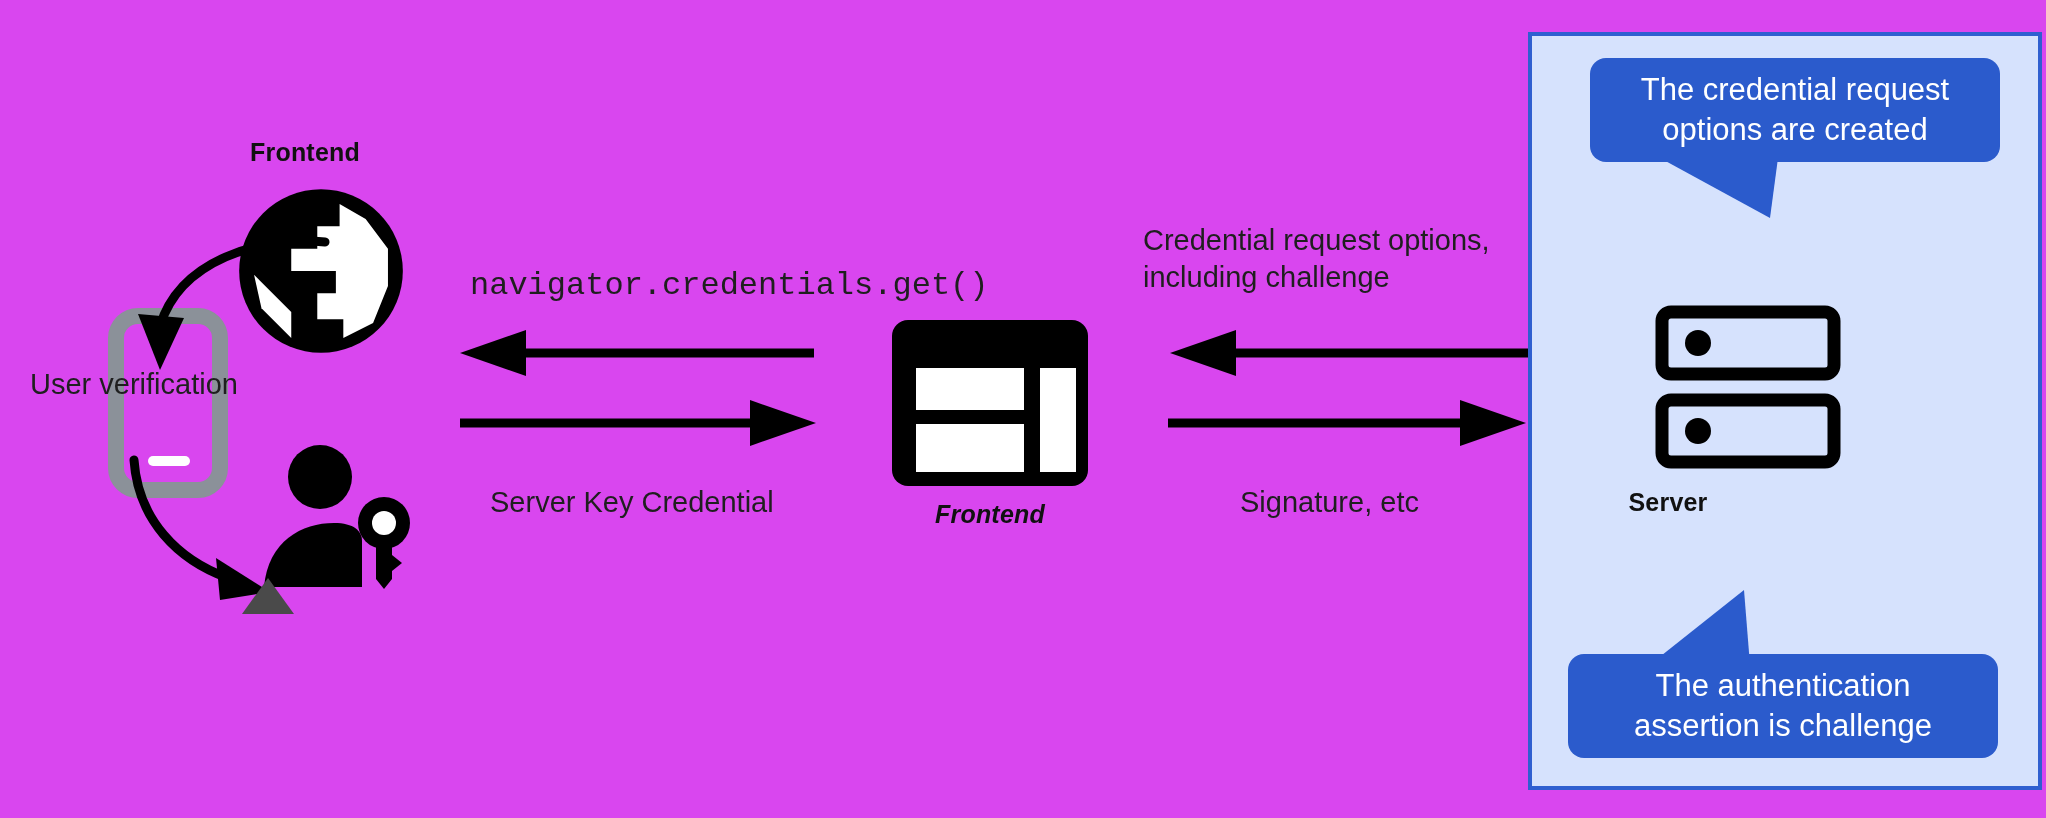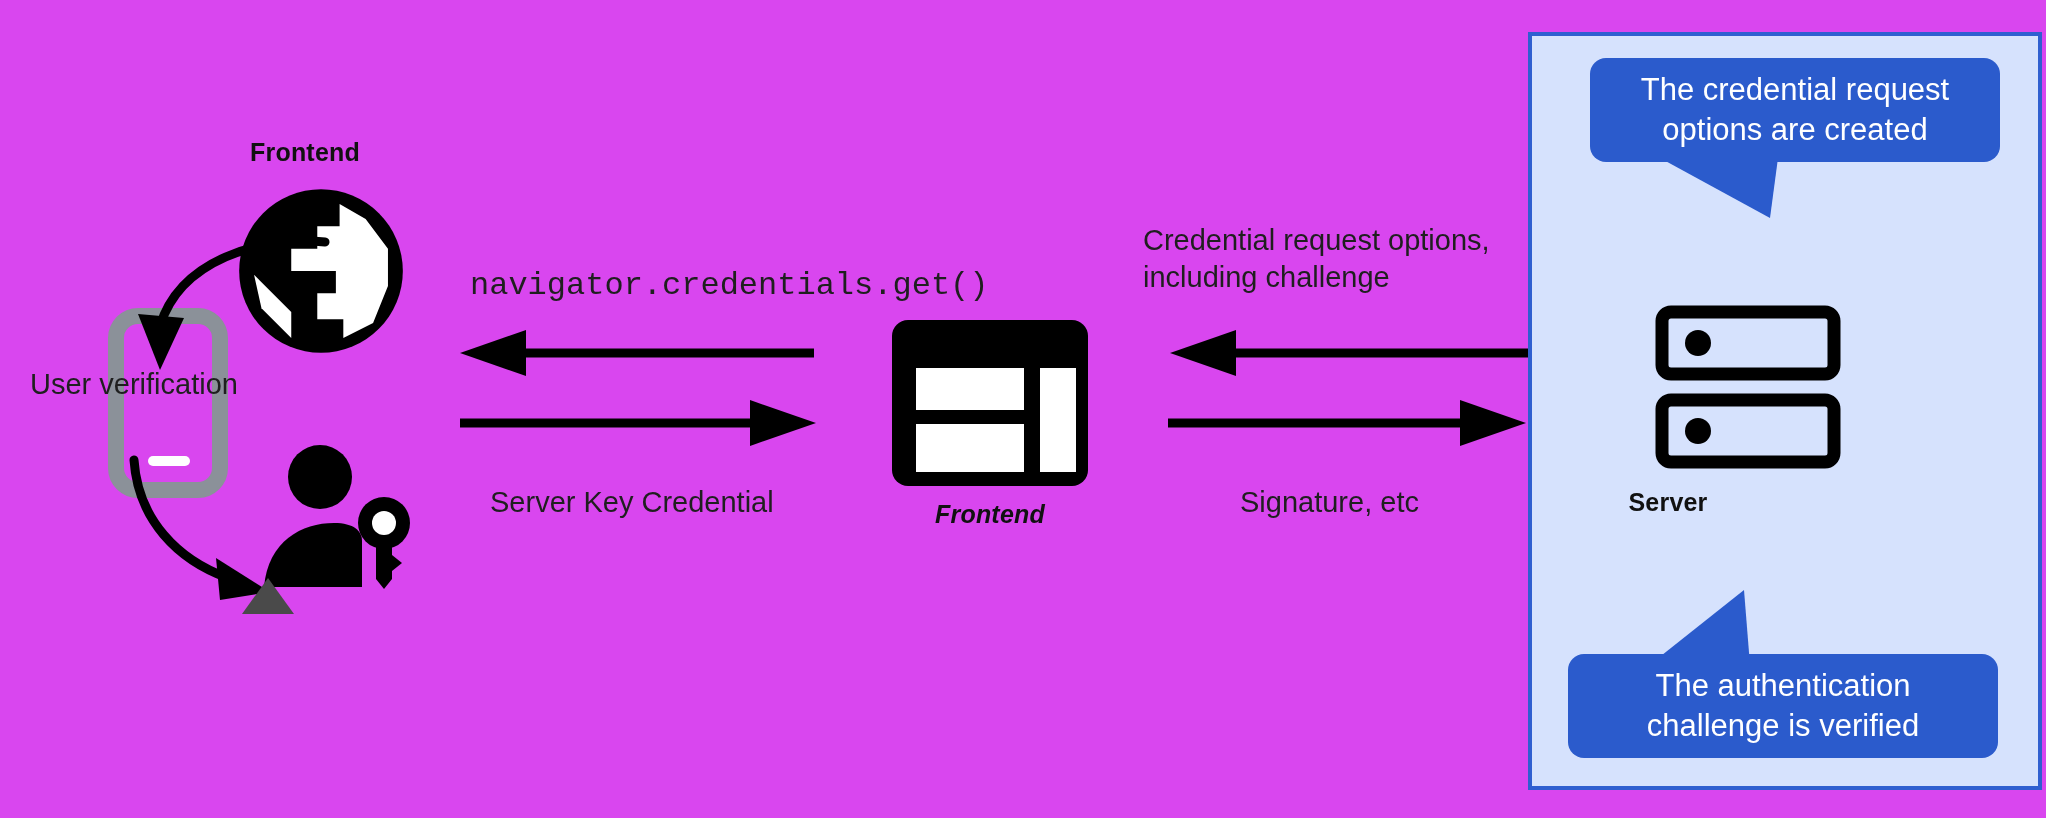--- a/index.html
+++ b/index.html
@@ -126,21 +126,21 @@
   </div>
   <div class="label-bold" style="left:1578px; top:488px; width:180px;">Server</div>
 
   <div class="node" style="left:1548px; top:570px;">
     <svg width="480" height="220" viewBox="0 0 480 220">
       <path d="M 70 120 L 196 20 L 204 120 Z" fill="#2b5bcc"></path>
       <rect x="20" y="84" width="430" height="104" rx="16" ry="16" fill="#2b5bcc"></rect>
     </svg>
   </div>
   <div class="callout" style="left:1568px; top:654px; width:430px; height:104px; background:transparent; display:flex; align-items:center; justify-content:center;">The authentication
-challenge is verified</div>
+assertion is challenge</div>
 
   <div class="label-bold" style="left:215px; top:138px; width:180px;">Frontend</div>
 
   <div class="node" style="left:228px; top:178px;">
     <svg width="186" height="186" viewBox="0 0 100 100">
       <circle cx="50" cy="50" r="44" fill="#000"></circle>
       <path d="M50 8 a42 42 0 0 1 42 42 a42 42 0 0 1 -42 42 a42 42 0 0 1 -42 -42 a42 42 0 0 1 42 -42 Z
                M50 14 a36 36 0 0 0 -36 36 a36 36 0 0 0 36 36 a36 36 0 0 0 36 -36 a36 36 0 0 0 -36 -36 Z" fill="#000"></path>
 
       <path d="M14 52 L34 72 L34 86 L18 70 Z" fill="#fff"></path>

